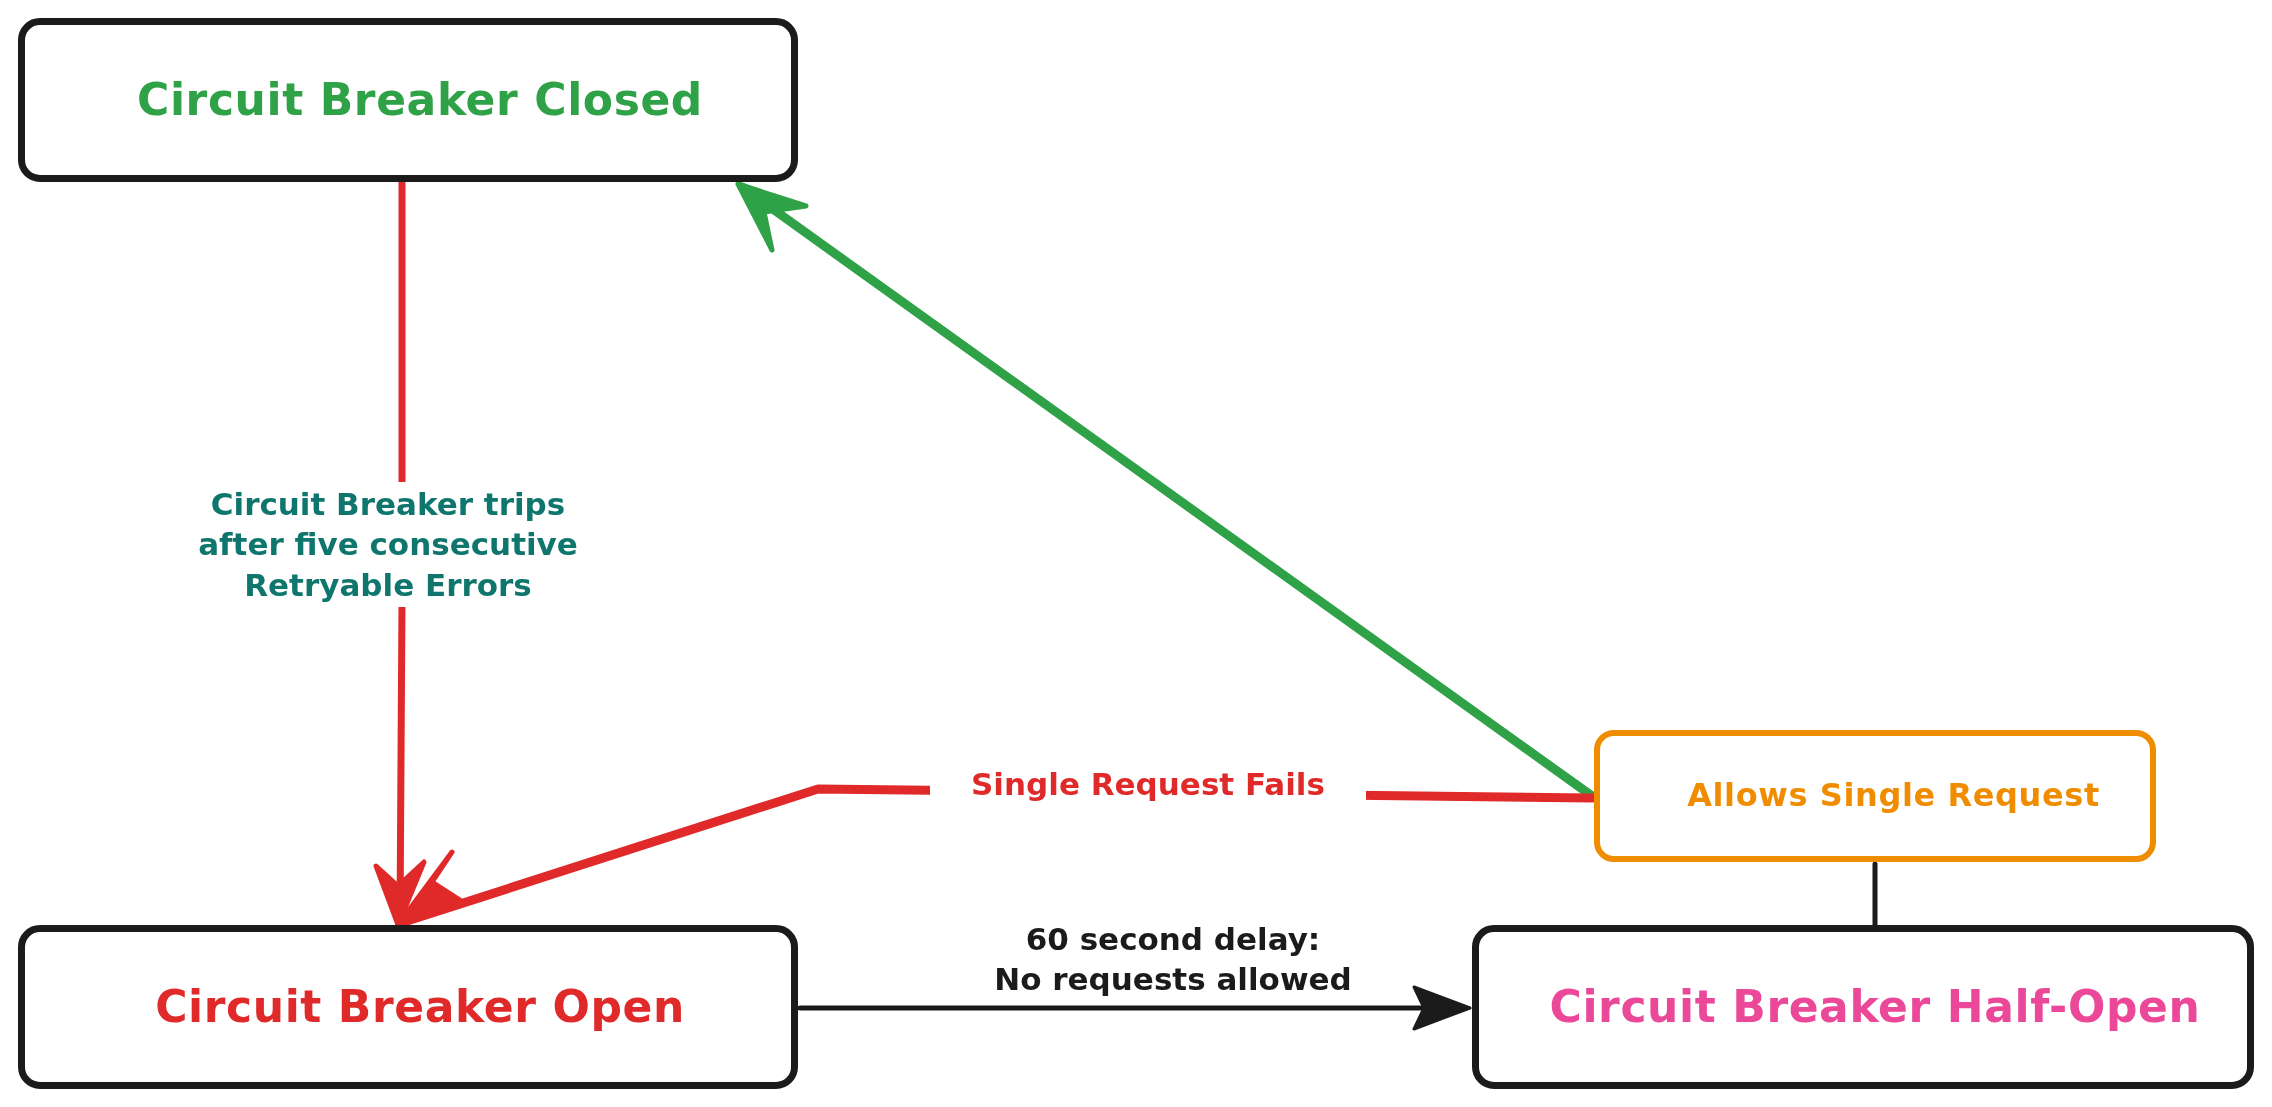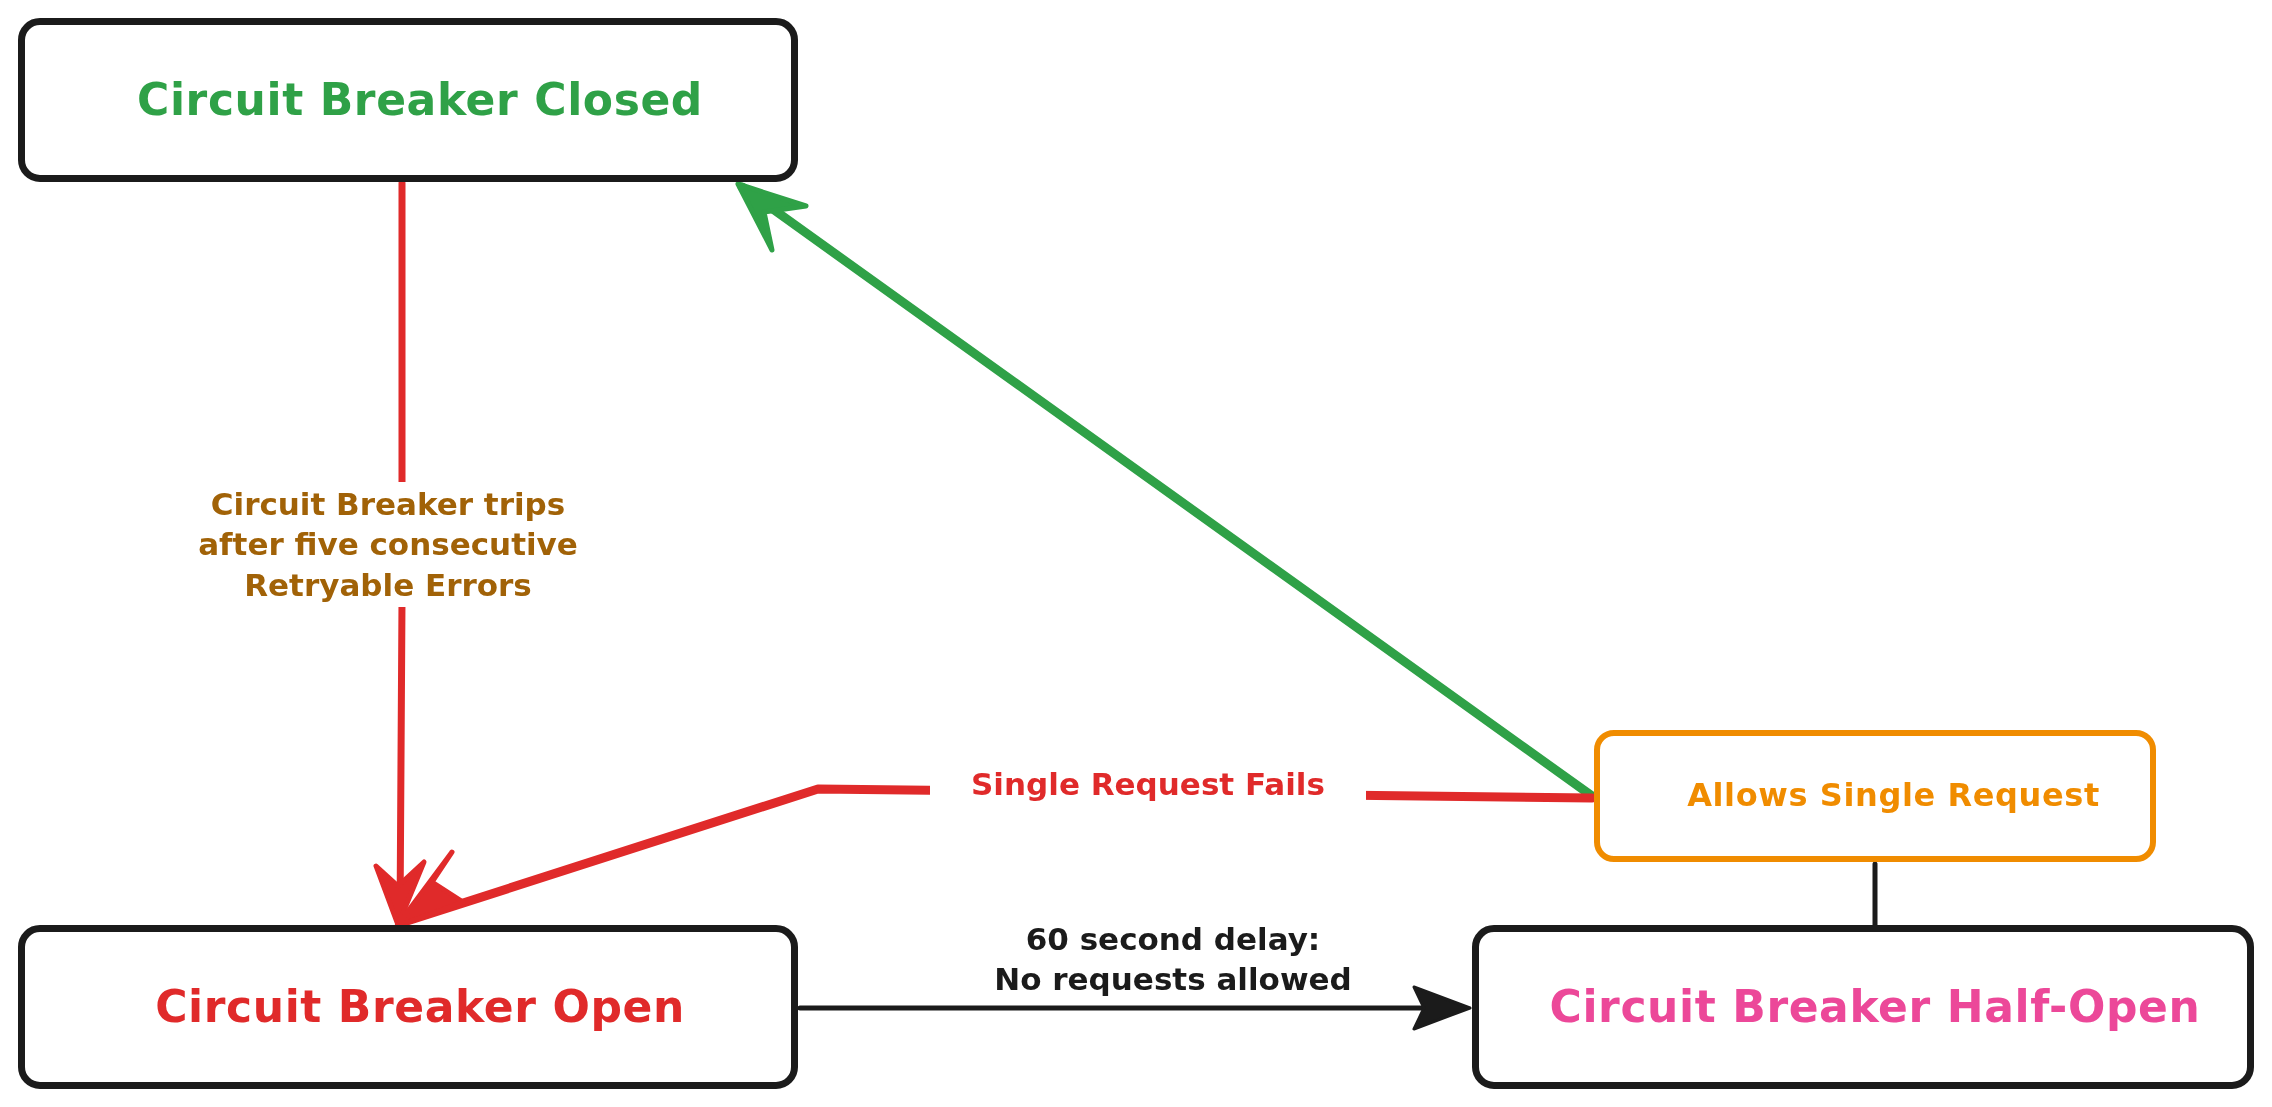--- a/index.html
+++ b/index.html
@@ -69,21 +69,21 @@
     font-weight: 600;
     text-align: center;
     line-height: 1.30;
     white-space: pre-line;
     background: #ffffff;
     padding: 2px 8px;
     z-index: 4;
   }
   #label-trips {
     left: 170px; top: 482px; width: 420px;
-    color: #a16207; font-size: 31px;
+    color: #0f766e; font-size: 31px;
   }
   #label-succeeds {
     left: 905px; top: 462px; width: 500px;
     color: #2fa147; font-size: 31px;
   }
   #label-fails {
     left: 930px; top: 762px; width: 420px;
     color: #e02a2a; font-size: 31px; text-align: center;
   }
   #label-delay {

